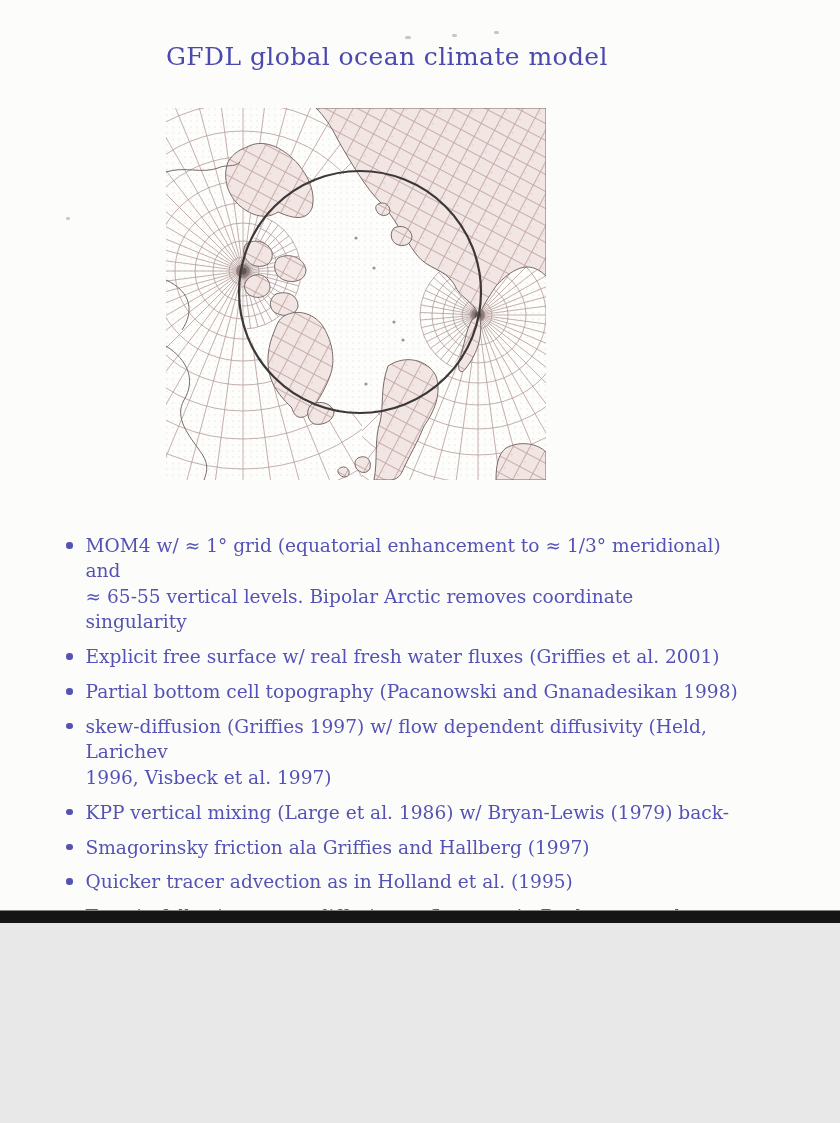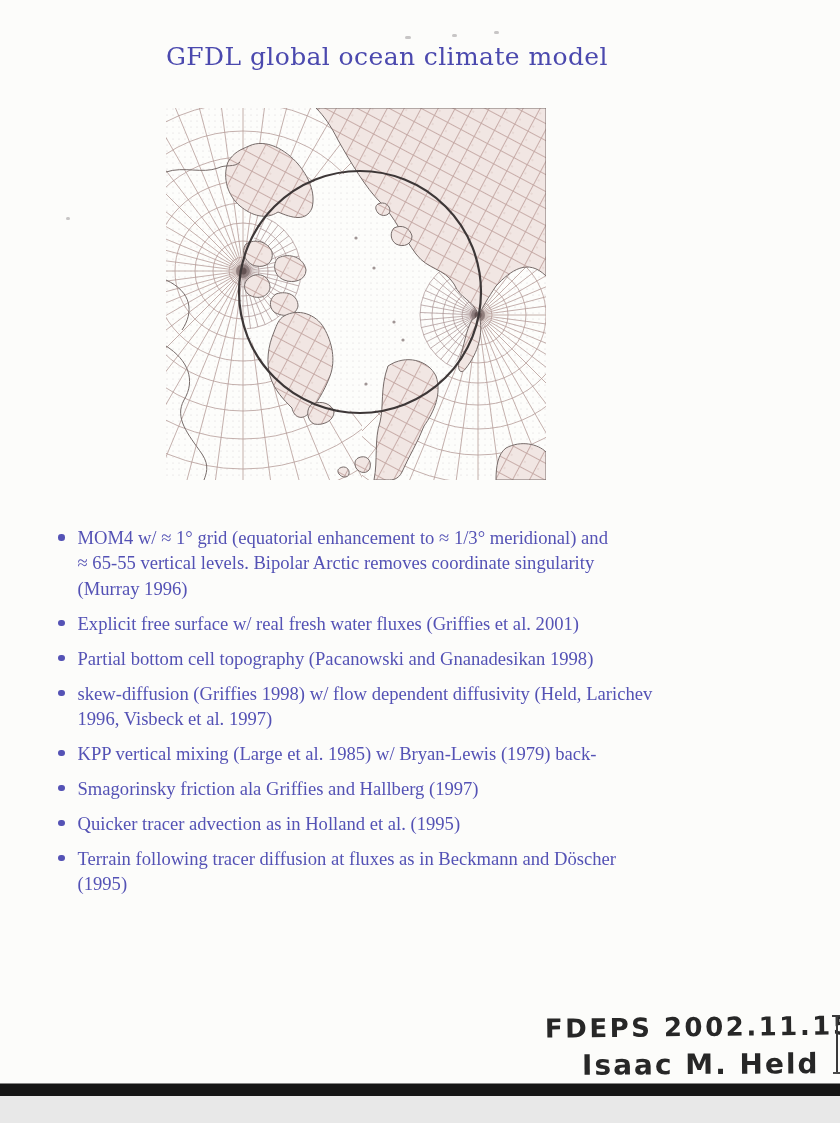--- a/index.html
+++ b/index.html
@@ -1,30 +1,30 @@
 <!DOCTYPE html>
 <html><head>
 <meta charset="utf-8">
 <style>
   html,body{margin:0;padding:0;background:#e8e8e8;}
   .page{
-    position:relative;width:840px;height:1096px;margin:0 auto;
+    position:relative;width:840px;height:923px;margin:0 auto;
     background:#fcfcfa;overflow:hidden;
     font-family:"DejaVu Serif","Liberation Serif",serif;
   }
   .slide-title{
     position:absolute;left:166px;top:42px;
     font-size:25px;letter-spacing:.4px;font-weight:500;
     white-space:nowrap;
   }
   .map-figure{position:absolute;left:166px;top:108px;width:380px;height:372px;}
   .feature-list{
     position:absolute;left:58px;top:525px;width:672px;
-    list-style:none;margin:0;padding:0;
-    font-size:18.6px;line-height:25.4px;font-family:Liberation Serif, serif;
+    list-style:none;margin:8px;padding:0;
+    font-size:18.6px;line-height:25.4px;
   }
   .feature-list li{display:flex;margin-bottom:9.5px;}
   .bullet-dot{
     flex:0 0 auto;width:6.5px;height:6.5px;border-radius:50%;
     margin:9px 13px 0 0;
   }
   .item-lines{flex:1;}
   .hw{
     position:absolute;font-family:"DejaVu Sans","Liberation Sans",sans-serif;
     font-weight:700;white-space:nowrap;
@@ -305,46 +305,45 @@
           <circle cx="194" cy="184" r="121" fill="none" stroke="#3d3737" stroke-width="2.2"></circle>
         </g>
       </svg></div>
 
   <ul class="feature-list" id="feature-list" style="color: rgb(84, 82, 181);">
       <li>
         <span class="bullet-dot" style="background: rgb(84, 82, 181);"></span>
         <div class="item-lines">
           <div>MOM4 w/ ≈ 1° grid (equatorial enhancement to ≈ 1/3° meridional) and</div>
           <div>≈ 65-55 vertical levels.  Bipolar Arctic removes coordinate singularity</div>
-          <div>(Murray 1996)</div>
         </div>
       </li>
       <li>
         <span class="bullet-dot" style="background: rgb(84, 82, 181);"></span>
         <div class="item-lines">
           <div>Explicit free surface w/ real fresh water fluxes (Griffies et al. 2001)</div>
         </div>
       </li>
       <li>
         <span class="bullet-dot" style="background: rgb(84, 82, 181);"></span>
         <div class="item-lines">
           <div>Partial bottom cell topography (Pacanowski and Gnanadesikan 1998)</div>
         </div>
       </li>
       <li>
         <span class="bullet-dot" style="background: rgb(84, 82, 181);"></span>
         <div class="item-lines">
-          <div>skew-diffusion (Griffies 1998) w/ flow dependent diffusivity (Held, Larichev</div>
+          <div>skew-diffusion (Griffies 1997) w/ flow dependent diffusivity (Held, Larichev</div>
           <div>1996, Visbeck et al. 1997)</div>
         </div>
       </li>
       <li>
         <span class="bullet-dot" style="background: rgb(84, 82, 181);"></span>
         <div class="item-lines">
-          <div>KPP vertical mixing (Large et al. 1985) w/ Bryan-Lewis (1979) back-</div>
+          <div>KPP vertical mixing (Large et al. 1986) w/ Bryan-Lewis (1979) back-</div>
         </div>
       </li>
       <li>
         <span class="bullet-dot" style="background: rgb(84, 82, 181);"></span>
         <div class="item-lines">
           <div>Smagorinsky friction ala Griffies and Hallberg (1997)</div>
         </div>
       </li>
       <li>
         <span class="bullet-dot" style="background: rgb(84, 82, 181);"></span>

